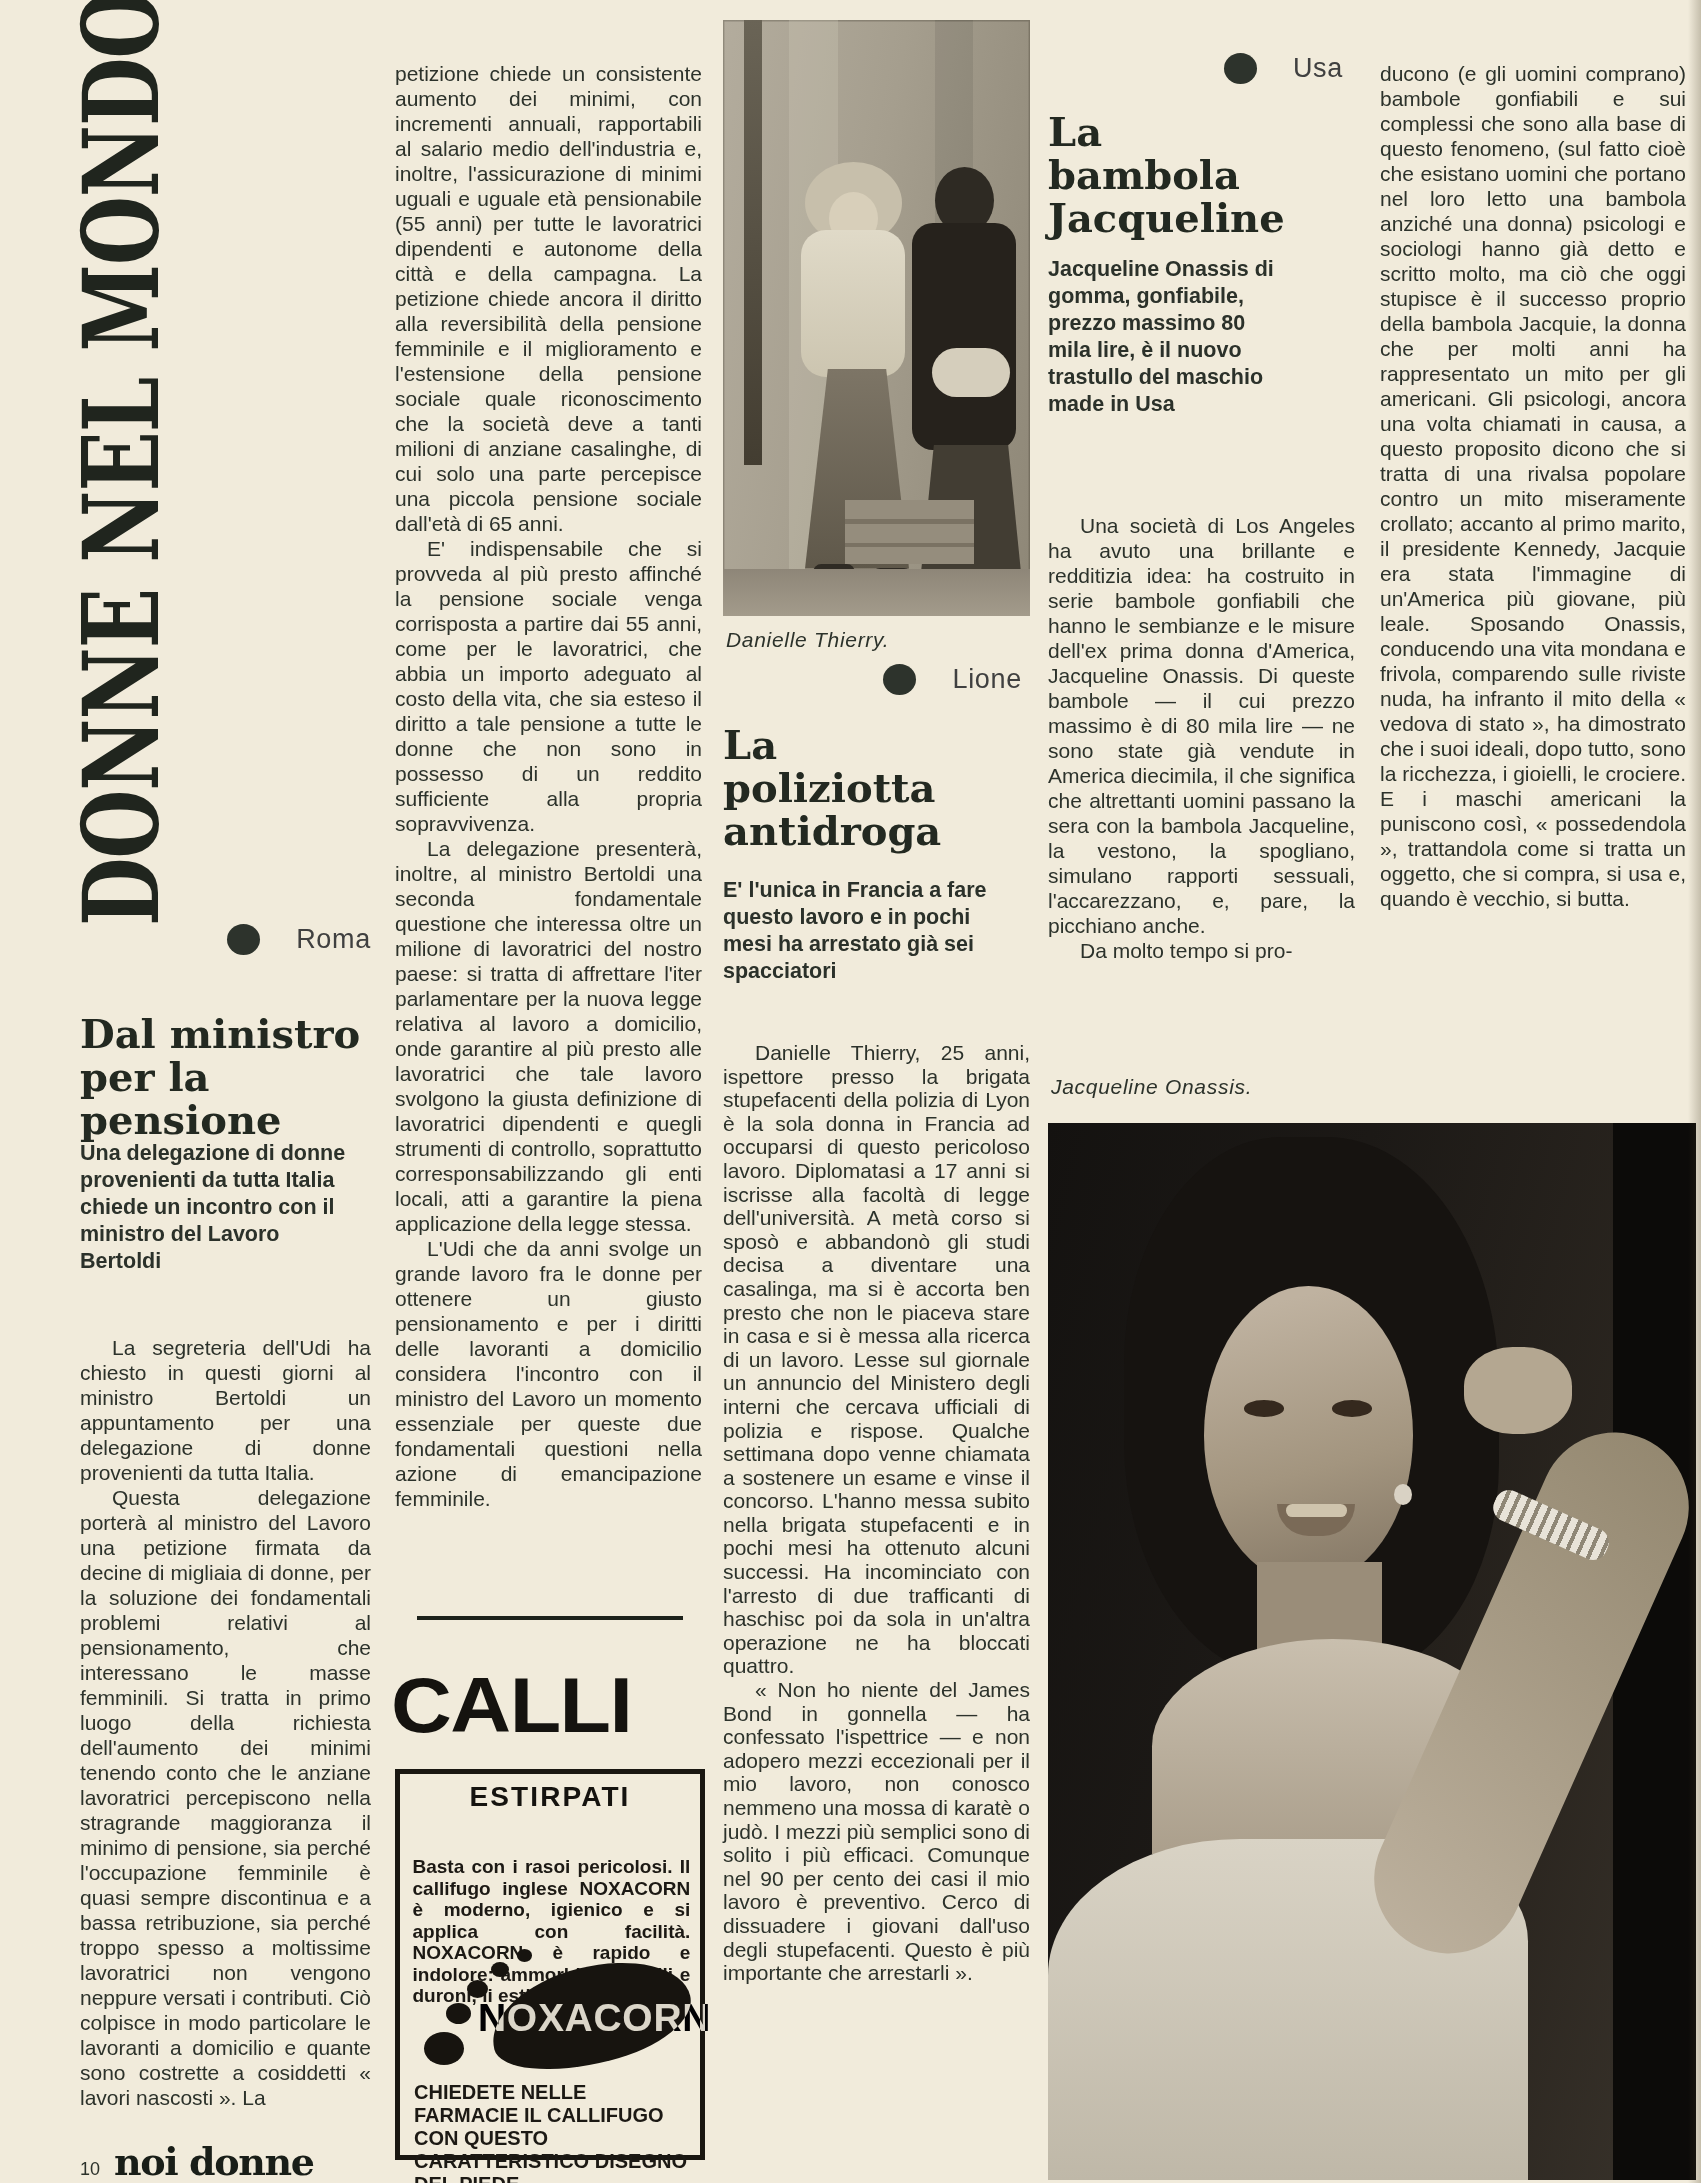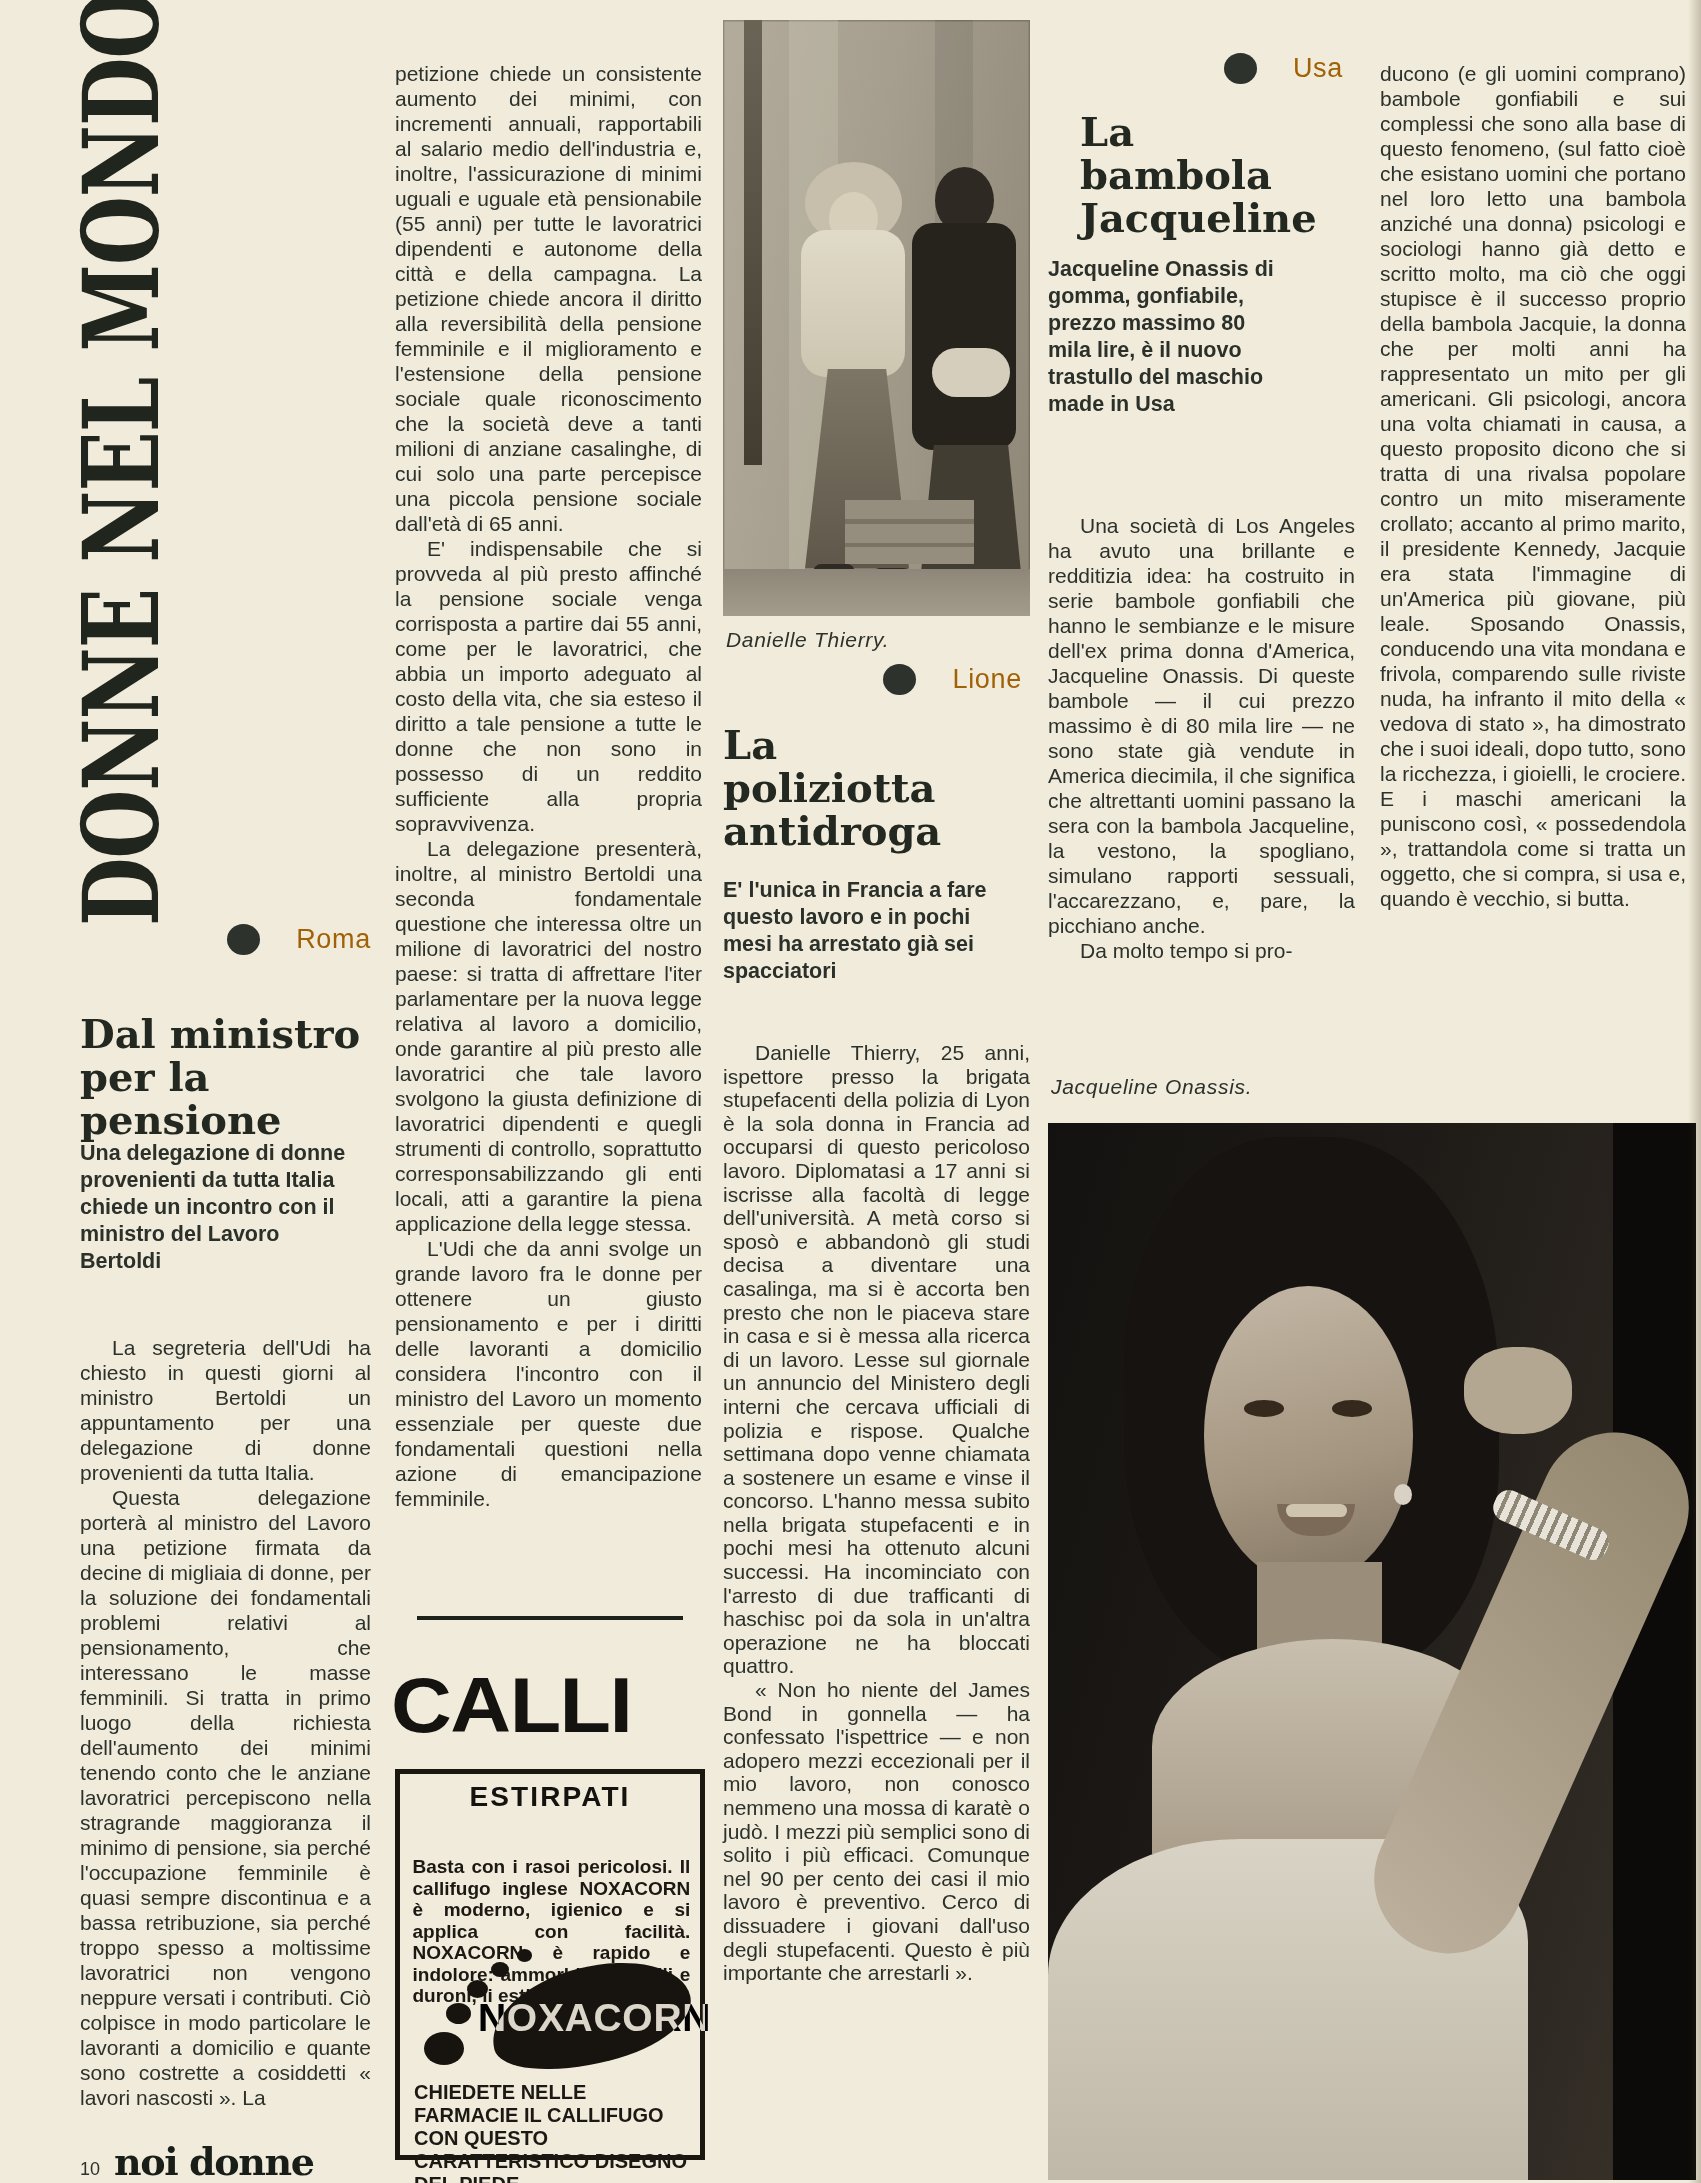--- a/index.html
+++ b/index.html
@@ -21,21 +21,21 @@
     position:absolute; left:60px; top:926px;
     transform:rotate(-90deg) scaleX(.76); transform-origin:0 0;
     white-space:nowrap;
     font-family:"DejaVu Serif", serif; font-weight:700;
     font-size:104px; letter-spacing:-1.4px; color:#20251e;
   }
 
   
   .city{display:flex; align-items:center; justify-content:flex-end; gap:36px;}
   .city .dot{width:33px; height:31px; border-radius:50%; background:#2d332c; flex:0 0 auto;}
-  .city .lbl{font-size:27px; color:#a16207; letter-spacing:0.7px;}
+  .city .lbl{font-size:27px; color:#404040; letter-spacing:0.7px;}
 
   .headline{
     font-family:"DejaVu Serif", serif; font-weight:700;
     font-size:40px; line-height:43px; color:#232921; letter-spacing:0px;
   }
   .lead{font-weight:700; font-size:21.5px; line-height:27px; color:#2b312a;}
 
   .body{font-size:21px; line-height:25px; text-align:justify; color:#2c322b;}
   .body .para{text-indent:32px;}
   .body .para.cont{text-indent:0;}
@@ -159,21 +159,21 @@
     <div class="body-inner">
       <div class="para">Danielle Thierry, 25 anni, ispettore presso la brigata stupefacenti della polizia di Lyon è la sola donna in Francia ad occuparsi di questo pericoloso lavoro. Diplomatasi a 17 anni si iscrisse alla facoltà di legge dell'università. A metà corso si sposò e abbandonò gli studi decisa a diventare una casalinga, ma si è accorta ben presto che non le piaceva stare in casa e si è messa alla ricerca di un lavoro. Lesse sul giornale un annuncio del Ministero degli interni che cercava ufficiali di polizia e rispose. Qualche settimana dopo venne chiamata a sostenere un esame e vinse il concorso. L'hanno messa subito nella brigata stupefacenti e in pochi mesi ha ottenuto alcuni successi. Ha incominciato con l'arresto di due trafficanti di haschisc poi da sola in un'altra operazione ne ha bloccati quattro.</div>
       <div class="para">« Non ho niente del James Bond in gonnella — ha confessato l'ispettrice — e non adopero mezzi eccezionali per il mio lavoro, non conosco nemmeno una mossa di karatè o judò. I mezzi più semplici sono di solito i più efficaci. Comunque nel 90 per cento dei casi il mio lavoro è preventivo. Cerco di dissuadere i giovani dall'uso degli stupefacenti. Questo è più importante che arrestarli ».</div>
     </div>
   </div>
 
   <div class="abs city" style="left:1048px; top:53px; width:295px; padding-right:5.6px;">
     <span class="dot"></span>
     <span class="lbl">Usa</span>
   </div>
-  <div class="abs headline" style="left:1048px; top:110px; width:217px;margin-left:32px;">La bambola Jacqueline</div>
+  <div class="abs headline" style="left:1048px; top:110px; width:217px;">La bambola Jacqueline</div>
   <div class="abs lead" style="left:1048px; top:256px; width:240px;">Jacqueline Onassis di gomma, gonfiabile, prezzo massimo 80 mila lire, è il nuovo trastullo del maschio made in Usa</div>
   <div class="abs body" style="left:1048px; top:513px; width:307px;">
     <div class="para">Una società di Los Angeles ha avuto una brillante e redditizia idea: ha costruito in serie bambole gonfiabili che hanno le sembianze e le misure dell'ex prima donna d'America, Jacqueline Onassis. Di queste bambole — il cui prezzo massimo è di 80 mila lire — ne sono state già vendute in America diecimila, il che significa che altrettanti uomini passano la sera con la bambola Jacqueline, la vestono, la spogliano, simulano rapporti sessuali, l'accarezzano, e, pare, la picchiano anche.</div>
     <div class="para">Da molto tempo si pro-</div>
   </div>
   <div class="abs caption" style="left:1051px; top:1075px;">Jacqueline Onassis.</div>
 
   <div class="abs photo photo2" style="left:1048px; top:1123px; width:648px; height:1057px;">
     <div class="ph" style="right:0; top:0; width:83px; height:100%; background:#0c0b09;"></div>
     <div class="ph" style="left:76px; top:14px; width:375px; height:542px; background:#161310; border-radius:42% 46% 40% 44%;"></div>

